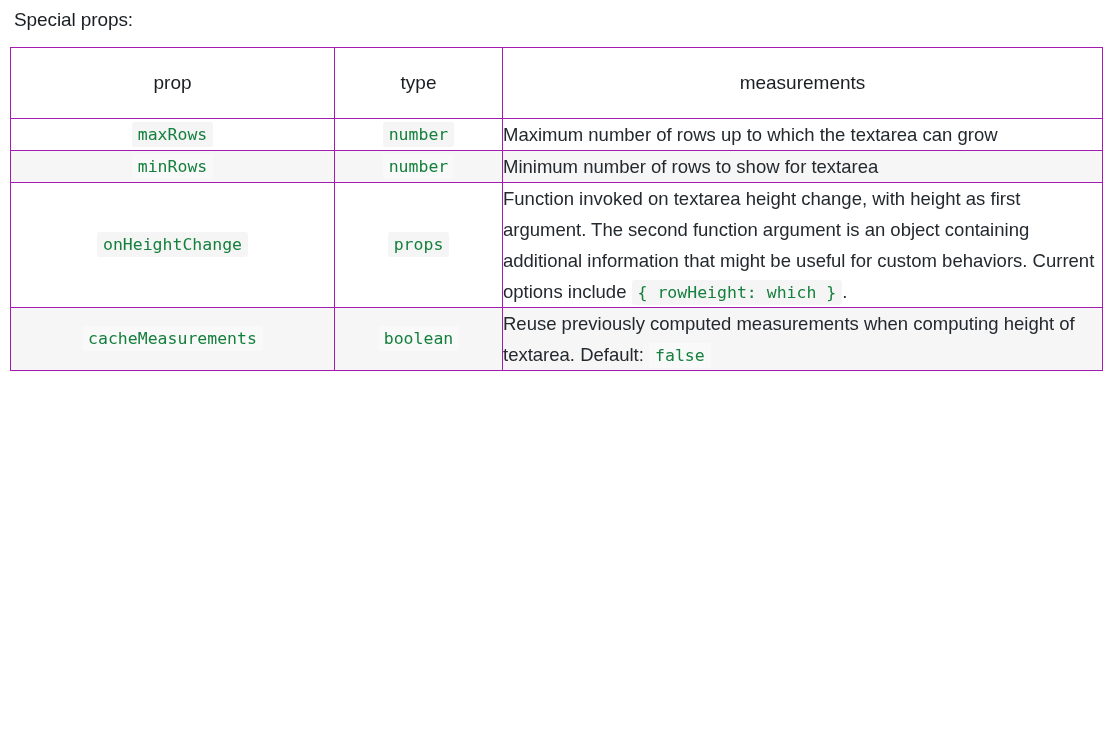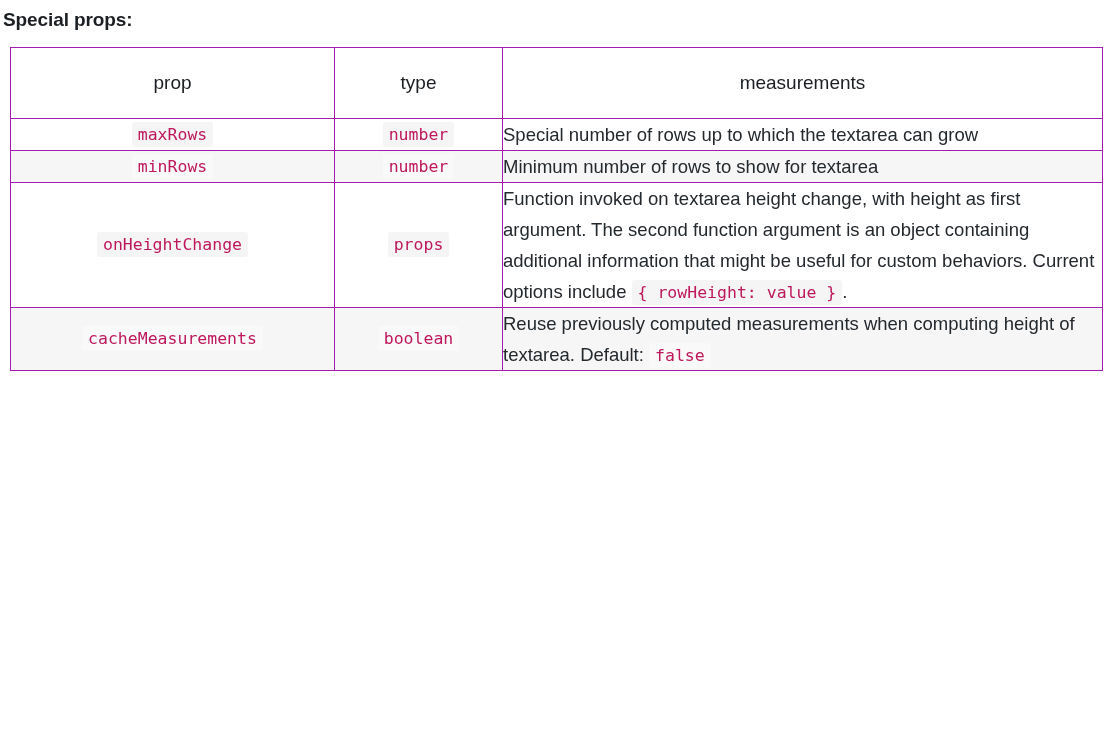--- a/index.html
+++ b/index.html
@@ -17,24 +17,24 @@
 
   .page {
     position: relative;
     width: 1111px;
     height: 732px;
     box-sizing: border-box;
   }
 
   .heading {
     position: absolute;
-    left: 3px;
+    left: 14px;
     top: 7px;
     font-size: 19px;
-    font-weight: bold;
+    font-weight: normal;
     line-height: 26px;
     letter-spacing: -0.1px;
     color: #1b1f23;
     white-space: nowrap;
   }
 
   .props-table {
     position: absolute;
     left: 10px;
     top: 47px;
@@ -84,21 +84,21 @@
     padding: 16px 22px 16px 20px;
     line-height: 31px;
     font-size: 18.5px;
     color: #24292e;
   }
 
   code, .code {
     font-family: "DejaVu Sans Mono", "Liberation Mono", monospace;
     font-size: 16.5px;
     background: #f5f5f5;
-    color: #be185d;
+    color: #15803d;
     padding: 3px 6px;
     border-radius: 3px;
     white-space: pre-wrap;
     line-height: 1.45;
   }
 
   tr.zebra code, tr.zebra .code {
     background: #f9f9f9;
   }
 
@@ -133,31 +133,31 @@
       <tr>
         <th>prop</th>
         <th>type</th>
         <th>measurements</th>
       </tr>
     </thead>
     <tbody id="table-body">
         <tr class="plain">
           <td class="cell-prop"><code>maxRows</code></td>
           <td class="cell-type"><code>number</code></td>
-          <td class="cell-desc">Special number of rows up to which the textarea can grow</td>
+          <td class="cell-desc">Maximum number of rows up to which the textarea can grow</td>
         </tr>
         <tr class="zebra">
           <td class="cell-prop"><code>minRows</code></td>
           <td class="cell-type"><code>number</code></td>
           <td class="cell-desc">Minimum number of rows to show for textarea</td>
         </tr>
         <tr class="plain">
           <td class="cell-prop"><code>onHeightChange</code></td>
           <td class="cell-type"><code>props</code></td>
-          <td class="cell-desc">Function invoked on textarea height change, with height as first argument. The second function argument is an object containing additional information that might be useful for custom behaviors. Current options include <code>{ rowHeight: value }</code>.</td>
+          <td class="cell-desc">Function invoked on textarea height change, with height as first argument. The second function argument is an object containing additional information that might be useful for custom behaviors. Current options include <code>{ rowHeight: which }</code>.</td>
         </tr>
         <tr class="zebra">
           <td class="cell-prop"><code>cacheMeasurements</code></td>
           <td class="cell-type"><code>boolean</code></td>
           <td class="cell-desc">Reuse previously computed measurements when computing height of textarea. Default: <code>false</code></td>
         </tr>
       </tbody>
   </table>
 
 

